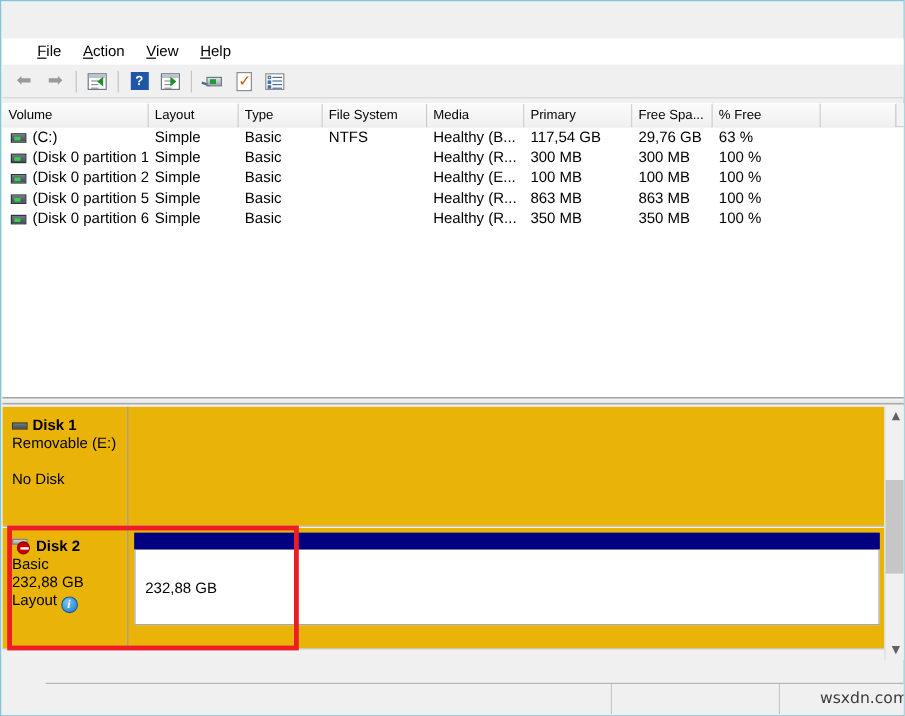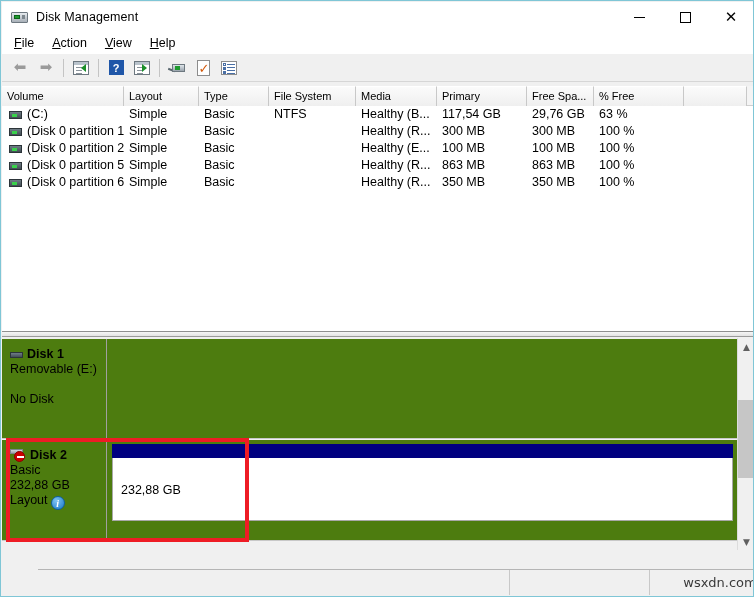--- a/index.html
+++ b/index.html
@@ -78,21 +78,21 @@
   .glyph-close { font-size: 15px; line-height: 1; font-family: "DejaVu Sans", sans-serif; }
 
   
   .menubar {
     position: absolute;
     left: 1px; top: 31px;
     width: 752px; height: 22px;
     background: #ffffff;
     display: flex;
     align-items: center;
-    padding-left: 3px;
+    padding-left: 20px;
   }
   .menu-item {
     padding: 2px 9px;
     font-size: 12.5px;
     color: #000;
     cursor: default;
   }
   .menu-item u { text-decoration: underline; }
 
   
@@ -276,21 +276,21 @@
     left: 1px; top: 337px;
     width: 752px; height: 212px;
     background: #f0f0f0;
     overflow: hidden;
   }
   .disk-row {
     position: absolute;
     left: 0;
     width: 735px;
     display: flex;
-    background: #4d7c0f;
+    background: #eab308;
   }
   .disk-info {
     width: 105px;
     border-right: 1px solid #a0a0a0;
     padding: 8px 0 0 8px;
     font-size: 12.5px;
     color: #000;
     line-height: 15px;
   }
   .disk-title {
@@ -448,39 +448,20 @@
     font-size: 13px;
     color: #3a3a3a;
     font-family: "DejaVu Sans", sans-serif;
   }
 </style>
 </head>
 <body>
 
 <div id="app">
 
-  <div class="titlebar">
-    <span class="title-icon">
-      <span class="drive-icon-body"></span>
-      <span class="drive-icon-led"></span>
-      <span class="drive-icon-slot"></span>
-    </span>
-    <span class="title-text">Disk Management</span>
-    <div class="win-buttons">
-      <div class="win-btn">
-          <span class="glyph-min"></span>
-        </div>
-      <div class="win-btn">
-          <span class="glyph-max"></span>
-        </div>
-      <div class="win-btn close">
-          <span class="glyph-close">✕</span>
-        </div>
-    </div>
-  </div>
 
   <div class="menubar">
     <div class="menu-item"><u>F</u><span>ile</span></div>
     <div class="menu-item"><u>A</u><span>ction</span></div>
     <div class="menu-item"><u>V</u><span>iew</span></div>
     <div class="menu-item"><u>H</u><span>elp</span></div>
   </div>
 
   <div class="toolbar">
     <div class="tb-btn">

